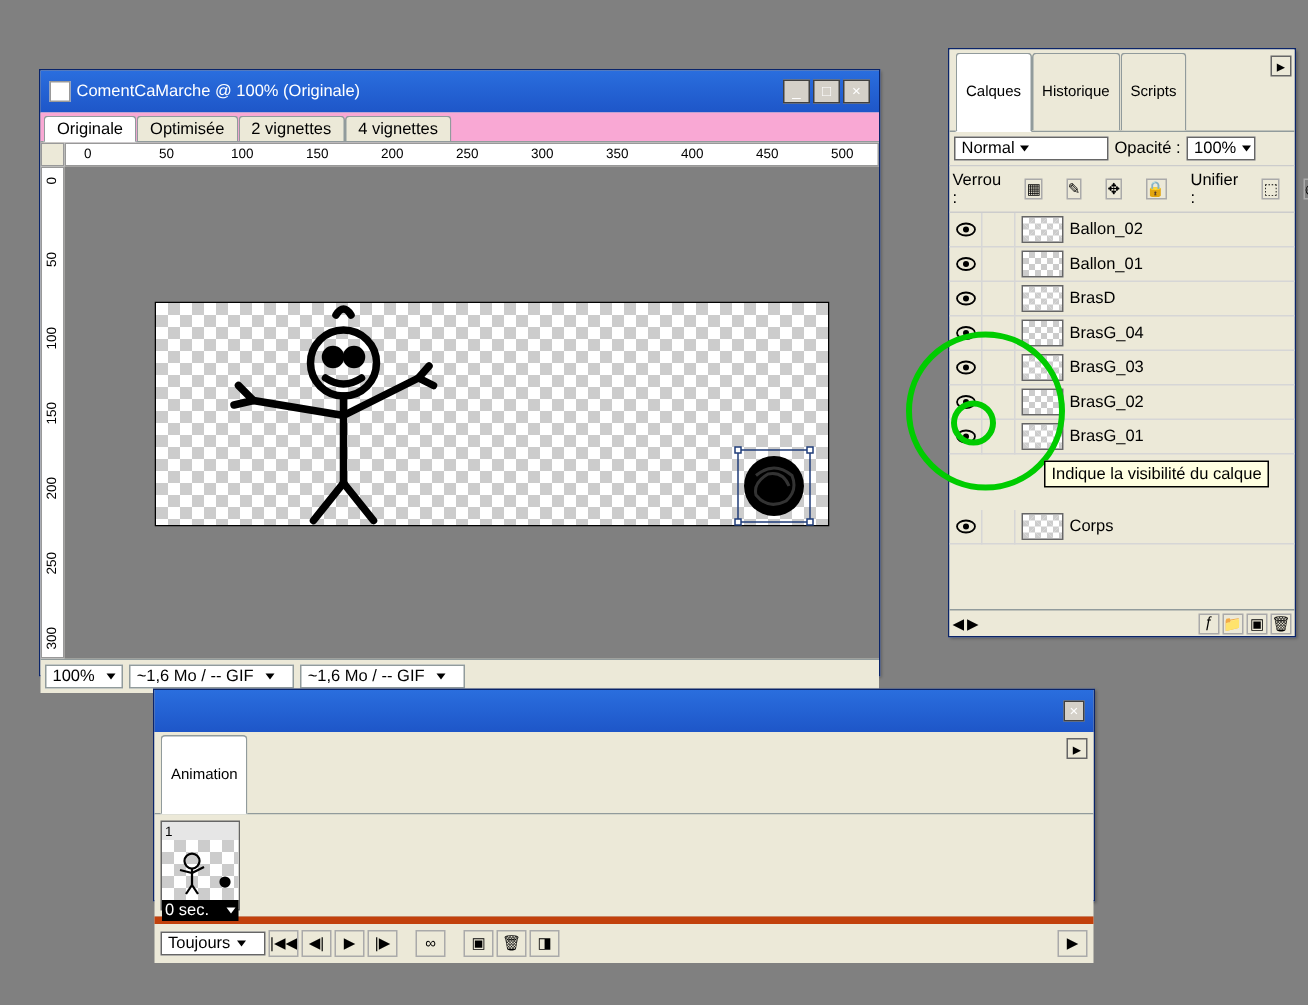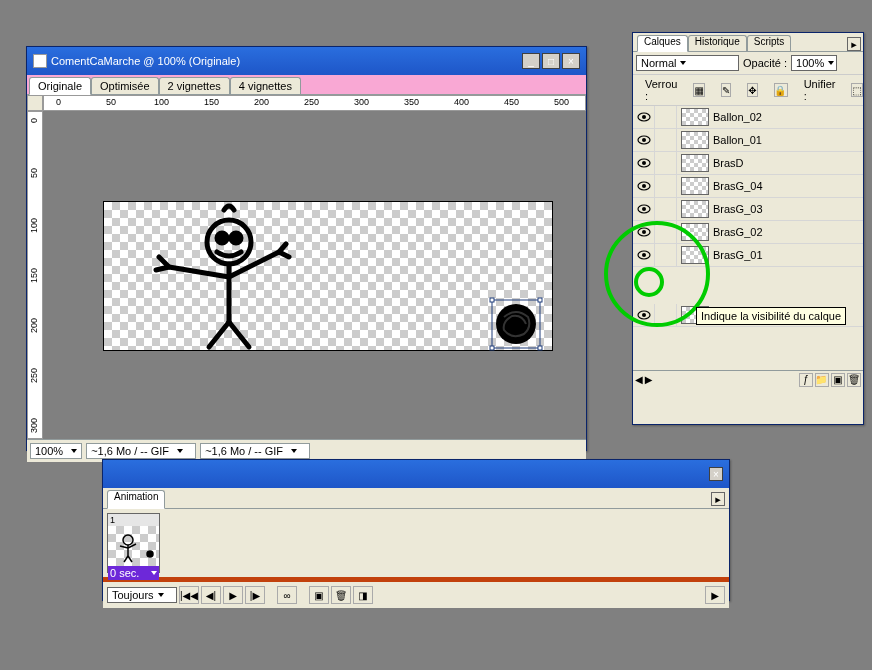--- a/index.html
+++ b/index.html
@@ -23,40 +23,40 @@
 
 .canvas-area { background:#808080; position:relative; }
 .checker { background-image: linear-gradient(45deg,#ccc 25%,transparent 25%),linear-gradient(-45deg,#ccc 25%,transparent 25%),linear-gradient(45deg,transparent 75%,#ccc 75%),linear-gradient(-45deg,transparent 75%,#ccc 75%); background-size:16px 16px; background-position:0 0,0 8px,8px -8px,-8px 0; background-color:#fff; }
 
 .statusbar { display:flex; padding:3px; gap:4px; background:#ece9d8; border-top:1px solid #919b9c; }
 .statusbox { border:1px solid #919b9c; background:#fff; padding:1px 4px; display:flex; align-items:center; gap:4px; font-size:10px; }
 .dropdown-arrow { width:0; height:0; border-left:3px solid transparent; border-right:3px solid transparent; border-top:4px solid #000; display:inline-block; margin-left:4px; }
 
 
 .panel-tabs { display:flex; background:#ece9d8; padding:2px 2px 0 4px; border-bottom:1px solid #919b9c; }
-.panel-tabs .tab { font-size:10px; padding:0 6px; }
+.panel-tabs .tab { font-size:10px; padding:20px 6px; }
 .panel-controls { padding:3px; display:flex; align-items:center; gap:4px; background:#ece9d8; border-bottom:1px solid #ccc; }
 .select-box { border:1px solid #666; background:#fff; padding:1px 4px; display:flex; align-items:center; }
-.lock-row { padding:3px 12px; display:flex; align-items:center; gap:16px; background:#ece9d8; border-bottom:1px solid #ccc; font-size:10px; }
+.lock-row { padding:3px 2px; display:flex; align-items:center; gap:16px; background:#ece9d8; border-bottom:1px solid #ccc; font-size:10px; }
 .lock-icon { width:14px; height:14px; border:1px solid #aaa; display:flex; align-items:center; justify-content:center; font-size:10px; }
 
 .layer-list { background:#ece9d8; }
 .layer-row { display:flex; align-items:center; border-bottom:1px solid #d6d6d6; height:23px; }
 .layer-row.selected { background:#1f3d7a; color:#fff; }
 .layer-row.selected .layer-name { color:#fff; font-weight:bold; }
 .eye-col,.link-col { width:22px; height:23px; border-right:1px solid #d6d6d6; display:flex; align-items:center; justify-content:center; }
 .eye-icon { width:14px; height:10px; }
 .thumb { width:28px; height:18px; border:1px solid #666; margin:0 4px; }
 .thumb.checker-small { background-image: linear-gradient(45deg,#ccc 25%,transparent 25%),linear-gradient(-45deg,#ccc 25%,transparent 25%),linear-gradient(45deg,transparent 75%,#ccc 75%),linear-gradient(-45deg,transparent 75%,#ccc 75%); background-size:8px 8px; background-position:0 0,0 4px,4px -4px,-4px 0; background-color:#fff; }
 .layer-name { font-size:11px; }
 
 .anim-frame { width:53px; border:1px solid #666; margin:4px; display:flex; flex-direction:column; }
 .anim-frame-top { background:#e6e6e6; font-size:9px; padding:1px 2px; }
 .anim-frame-img { height:40px; }
-.anim-frame-bottom { background:#6d28d9; color:#fff; font-size:9px; padding:1px 2px; text-align:center; display:flex; justify-content:space-between; align-items:center; }
+.anim-frame-bottom { background:#000000; color:#fff; font-size:9px; padding:1px 2px; text-align:center; display:flex; justify-content:space-between; align-items:center; }
 
 .anim-controls { display:flex; align-items:center; gap:2px; padding:4px; border-top:5px solid #c2410c; background:#ece9d8; }
 .ctrl-btn { width:20px; height:18px; border:1px solid #aaa; background:#ece9d8; display:flex; align-items:center; justify-content:center; font-size:10px; cursor:pointer; }
 
 .tooltip { position:absolute; background:#ffffe1; border:1px solid #000; padding:2px 4px; font-size:11px; z-index:100; }
 .green-circle { position:absolute; border:4px solid #0c0; border-radius:50%; pointer-events:none; }
 </style>
 </head>
 <body>
 

